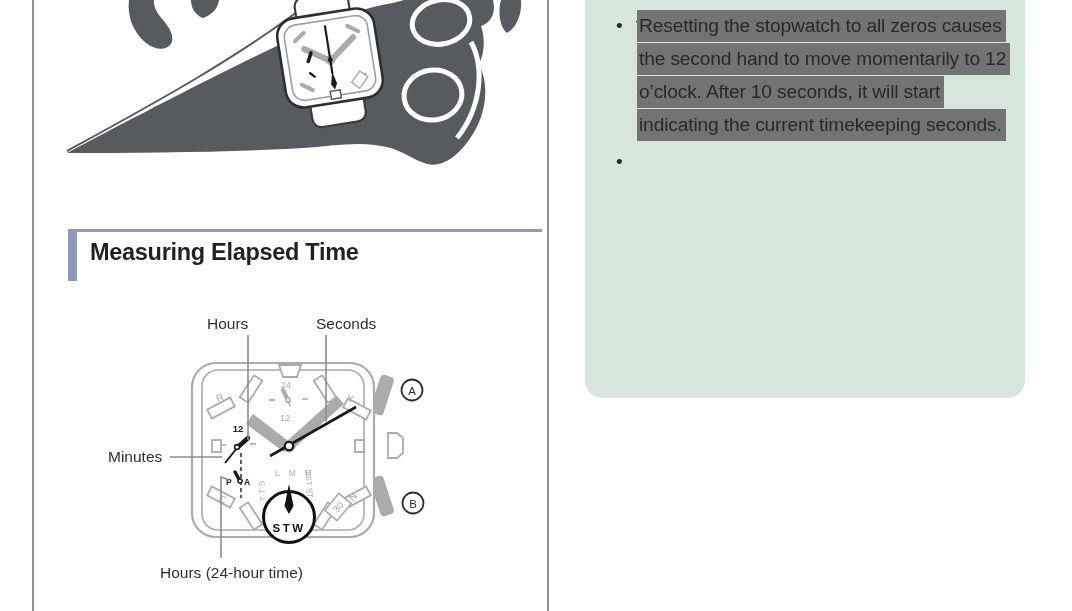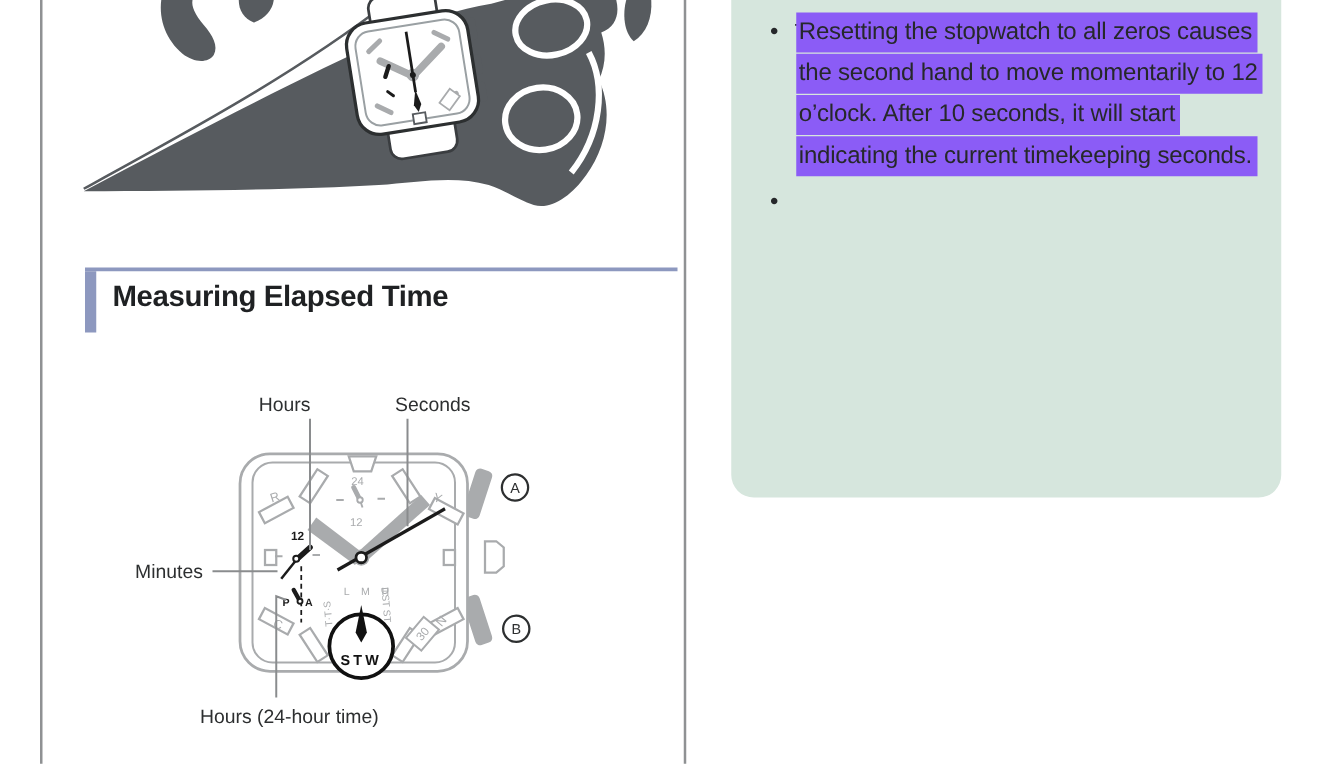--- a/index.html
+++ b/index.html
@@ -9,21 +9,21 @@
     font-family:"Liberation Sans", sans-serif;
   }
   .vline{position:absolute;top:0;bottom:0;width:2px;background:#8f9193}
   .vline.left-edge{left:32px}
   .vline.divider{left:547px}
 
   
   .illustration{position:absolute;left:33px;top:0}
 
   
-  .heading{position:absolute;left:68px;top:214px;width:474px}
+  .heading{position:absolute;left:68px;top:229px;width:474px}
   .heading-rule{height:3px;background:#8d98bf}
   .heading-row{display:flex;align-items:flex-start}
   .heading-bar{width:9px;height:49px;background:#8d98bf;flex:0 0 auto}
   .heading-title{
     margin:7px 0 0 13px;font-size:23.5px;font-weight:bold;color:#1f2123;
     letter-spacing:-0.3px;
   }
 
   
   .diagram{position:absolute;left:100px;top:300px}
@@ -40,21 +40,21 @@
   .panel-content{
     padding:27px 12px 0 0;font-size:19.2px;line-height:33px;color:#26282a;
     letter-spacing:-0.15px;
   }
   .subitem{position:relative;padding-left:67px}
   .subitem .dash{position:absolute;left:51px;top:-2px}
   .bullet-item{position:relative;padding-left:52px;margin-top:4px}
   .bullet-item .marker{position:absolute;left:31px;top:0}
   .bullet-body{display:block;max-width:378px}
   .hl{
-    background:#8b5cf6;
+    background:#737373;
     padding:5px 4px 6px 2px;
     -webkit-box-decoration-break:clone;box-decoration-break:clone;
   }
 </style>
 </head>
 <body>
 
 <div class="vline left-edge"></div>
 <div class="vline divider"></div>
 

